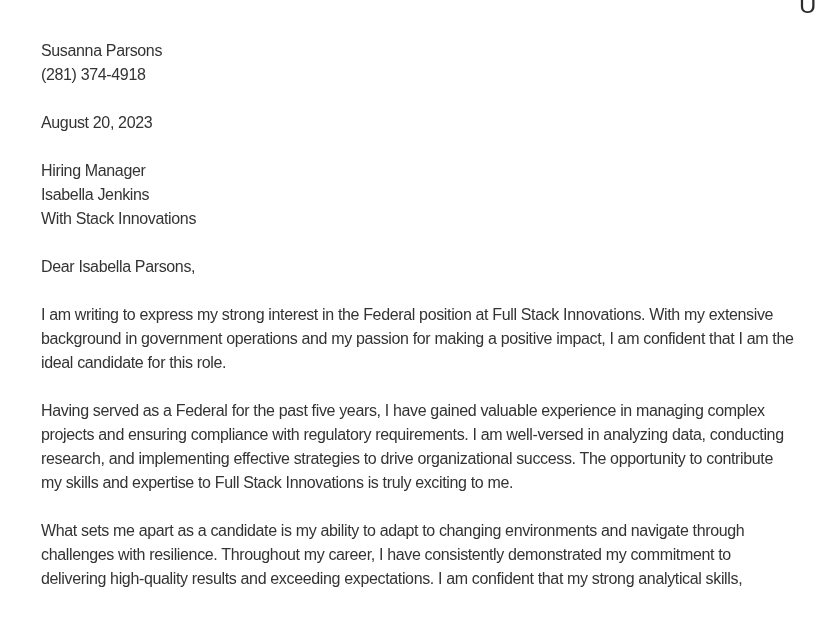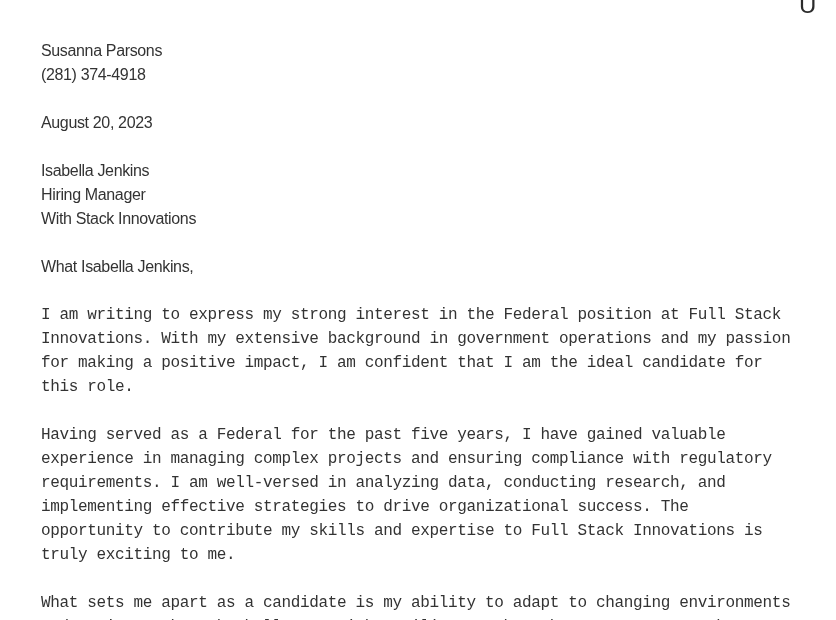--- a/index.html
+++ b/index.html
@@ -30,48 +30,48 @@
     top: 0;
     width: 836px;
     padding: 39px 41px 0 41px;
     font-size: 16px;
     line-height: 24px;
     letter-spacing: -0.35px;
     color: #333333;
   }
   .block { margin-bottom: 24px; }
   .line { display: block; }
-  p.para { margin-bottom: 24px; font-family: Liberation Mono, monospace; }
+  p.para { margin-bottom: 24px; }
 </style>
 </head>
 <body>
 
 <div class="page">
 
   <span class="clipped-glyph">U</span>
 
   <div class="letter">
 
     <div class="block">
       <span class="line">Susanna Parsons</span>
       <span class="line">(281) 374-4918</span>
     </div>
 
     <div class="block">
       <span class="line">August 20, 2023</span>
     </div>
 
     <div class="block">
+      <span class="line">Hiring Manager</span>
       <span class="line">Isabella Jenkins</span>
-      <span class="line">Hiring Manager</span>
       <span class="line">With Stack Innovations</span>
     </div>
 
     <div class="block">
-      <span class="line">What Isabella Jenkins,</span>
+      <span class="line">Dear Isabella Parsons,</span>
     </div>
 
     <p class="para">I am writing to express my strong interest in the Federal position at Full Stack Innovations. With my extensive background in government operations and my passion for making a positive impact, I am confident that I am the ideal candidate for this role.</p>
     <p class="para">Having served as a Federal for the past five years, I have gained valuable experience in managing complex projects and ensuring compliance with regulatory requirements. I am well-versed in analyzing data, conducting research, and implementing effective strategies to drive organizational success. The opportunity to contribute my skills and expertise to Full Stack Innovations is truly exciting to me.</p>
     <p class="para">What sets me apart as a candidate is my ability to adapt to changing environments and navigate through challenges with resilience. Throughout my career, I have consistently demonstrated my commitment to delivering high-quality results and exceeding expectations. I am confident that my strong analytical skills,</p>
 
   </div>
 </div>
 
 </body></html>

